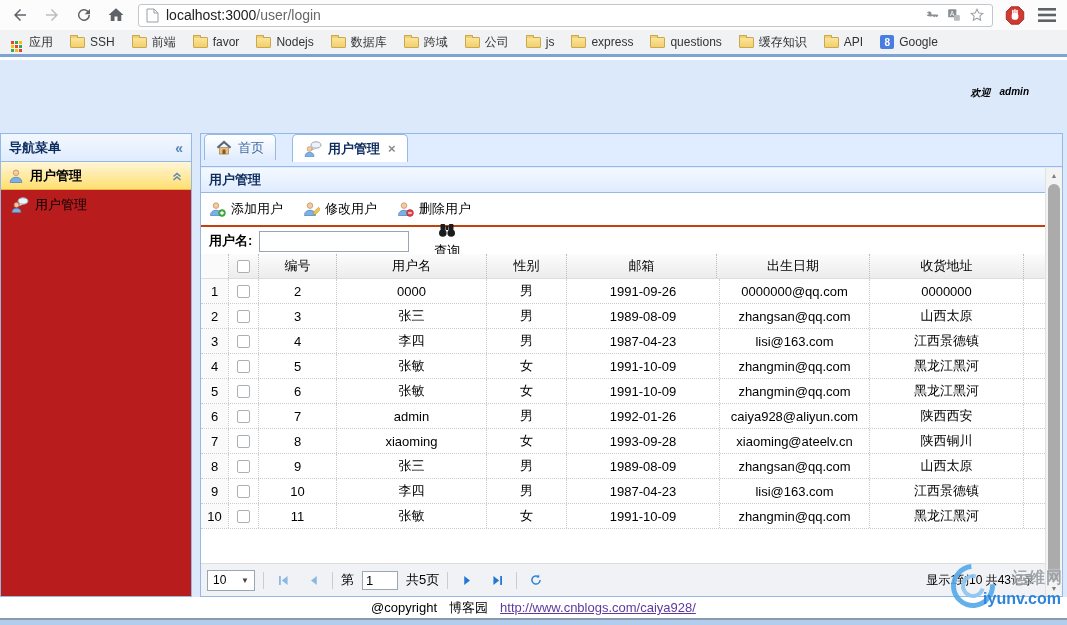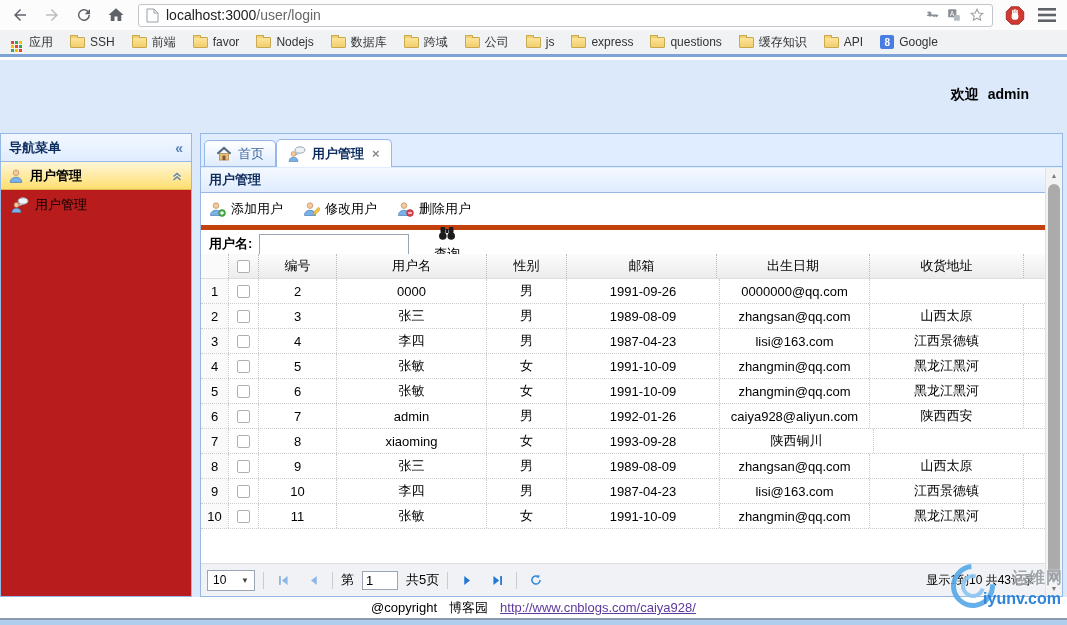--- a/index.html
+++ b/index.html
@@ -26,52 +26,52 @@
                background:#f3cf6d; border:1px solid #c9a94f; border-bottom:none; border-radius:1px 1px 0 0; }
   .ic-apps { width:3px; height:3px; background:#e94235; margin:1px 10px 1px 1px;
              box-shadow:4px 0 #34a853, 8px 0 #fbbc04, 0 4px #fbbc04, 4px 4px #e94235,
                         8px 4px #34a853, 0 8px #34a853, 4px 8px #fbbc04, 8px 8px #e94235; }
   .ic-google { width:14px; height:14px; background:#4a7de2; border-radius:2px; color:#fff;
                font-size:10px; font-weight:bold; display:flex; align-items:center; justify-content:center; }
   .ic-google::before { content:"8"; }
 
   
   .banner { position:absolute; top:60px; left:0; right:0; height:73px; background:#dbe9fb; }
-  .welcome { position:absolute; right:38px; top:26px; font-size:14px; font-weight:bold; display:flex; gap:9px; }
+  .welcome { position:absolute; right:38px; top:26px; font-size:10px; font-weight:bold; display:flex; gap:9px;font-style:italic; }
 
   
   .app-body { position:absolute; top:133px; left:0; right:0; height:464px; background:#dbe9fb; }
 
   .sidebar { position:absolute; left:0; top:0; bottom:0; width:192px; background:#b91c1c;
              border:1px solid #95B8E7; }
   .side-header { height:28px; background:linear-gradient(#f3f8ff,#dfecfe); border-bottom:1px solid #95B8E7;
                  display:flex; align-items:center; padding:0 8px; font-weight:bold; color:#0e2d5f; }
   .collapse-glyph { margin-left:auto; color:#5a82b4; font-weight:bold; font-size:14px; cursor:pointer; }
   .acc-user { height:28px; background:linear-gradient(#fff6d8,#ffdf70); border-bottom:1px solid #e2b64d;
               display:flex; align-items:center; gap:6px; padding:0 7px; font-weight:bold; }
   .acc-item { height:30px; display:flex; align-items:center; gap:6px; padding:0 10px; cursor:pointer; }
   .acc-system { position:absolute; bottom:0; left:0; right:0; height:27px;
                 background:linear-gradient(#f3f8ff,#dfecfe); border-top:1px solid #95B8E7;
                 display:flex; align-items:center; gap:6px; padding:0 7px; font-weight:bold; }
   .dbl-chev { margin-left:auto; display:flex; }
 
   .main { position:absolute; left:200px; top:0; bottom:0; right:4px; background:#E0ECFF;
           border:1px solid #95B8E7; }
-  .tabs-strip { height:33px; display:flex; align-items:flex-end; gap:0; padding:0 3px;
+  .tabs-strip { height:33px; display:flex; gap:16px; padding:0 3px;
                 border-bottom:1px solid #95B8E7; }
   .tab { display:flex; align-items:center; gap:6px; height:26px; padding:0 11px;
          border:1px solid #95B8E7; border-bottom:none; border-radius:5px 5px 0 0;
          background:linear-gradient(#ffffff,#dfecfe); color:#416aa3; cursor:pointer; }
   .tab.selected { background:#fff; height:28px; margin-bottom:-1px; font-weight:bold; color:#0e2d5f; }
   .tab-close { color:#8a8a8a; font-size:13px; margin-left:2px; cursor:pointer; }
 
   .tab-content { position:absolute; top:34px; left:0; right:0; bottom:0; background:#fff; }
   .panel-header { height:25px; background:linear-gradient(#f4f9ff,#dfecfe); border-bottom:1px solid #95B8E7;
                   display:flex; align-items:center; padding:0 8px; font-weight:bold; color:#0e2d5f; }
-  .grid-toolbar { height:22px; background:#fff; border-bottom:5px solid #c2410c;
+  .grid-toolbar { height:22px; background:#fff; border-bottom:2px solid #c2410c;
                   display:flex; align-items:center; gap:20px; padding:16px 8px; }
   .tbtn { display:flex; align-items:center; gap:5px; cursor:pointer; }
   .search-row { height:29px; display:flex; align-items:center; gap:7px; padding:0 8px;
                 border-bottom:1px solid #eee; }
   .search-row label { font-weight:bold; }
   .search-input { width:150px; height:21px; border:1px solid #9aa6b5; padding:0 4px; font-size:13px; }
   .qbtn { display:flex; align-items:center; gap:4px; cursor:pointer; margin-left:18px;flex-direction:column; }
 
   
   .dg { position:absolute; top:86px; left:0; right:17px; bottom:33px; overflow:hidden; background:#fff; }
@@ -399,20 +399,21 @@
         <div class="dg-row">
             <div class="cell c-num">1</div>
             <div class="cell c-cb">
               <span class="checkbox"></span>
             </div>
             <div class="cell c-id">2</div>
             <div class="cell c-user">0000</div>
             <div class="cell c-sex">男</div>
             <div class="cell c-birth">1991-09-26</div>
             <div class="cell c-mail">0000000@qq.com</div>
+            <div class="cell c-addr">0000000</div>
           </div>
           <div class="dg-row">
             <div class="cell c-num">2</div>
             <div class="cell c-cb">
               <span class="checkbox"></span>
             </div>
             <div class="cell c-id">3</div>
             <div class="cell c-user">张三</div>
             <div class="cell c-sex">男</div>
             <div class="cell c-birth">1989-08-09</div>
@@ -469,20 +470,21 @@
           </div>
           <div class="dg-row">
             <div class="cell c-num">7</div>
             <div class="cell c-cb">
               <span class="checkbox"></span>
             </div>
             <div class="cell c-id">8</div>
             <div class="cell c-user">xiaoming</div>
             <div class="cell c-sex">女</div>
             <div class="cell c-birth">1993-09-28</div>
+            <div class="cell c-mail">xiaoming@ateelv.cn</div>
             <div class="cell c-addr">陕西铜川</div>
           </div>
           <div class="dg-row">
             <div class="cell c-num">8</div>
             <div class="cell c-cb">
               <span class="checkbox"></span>
             </div>
             <div class="cell c-id">9</div>
             <div class="cell c-user">张三</div>
             <div class="cell c-sex">男</div>

